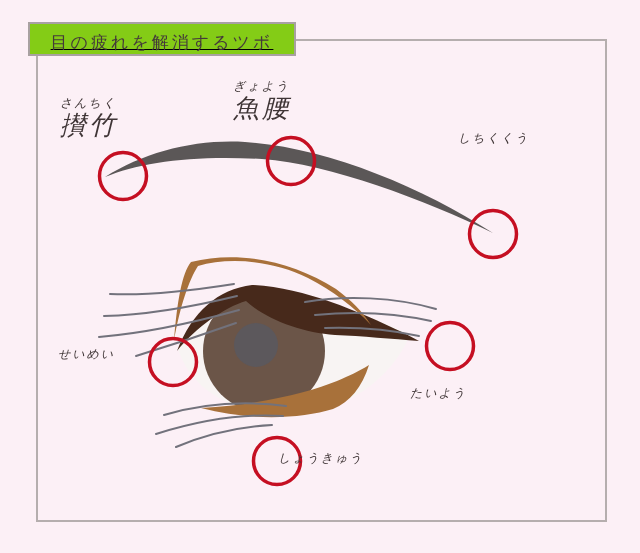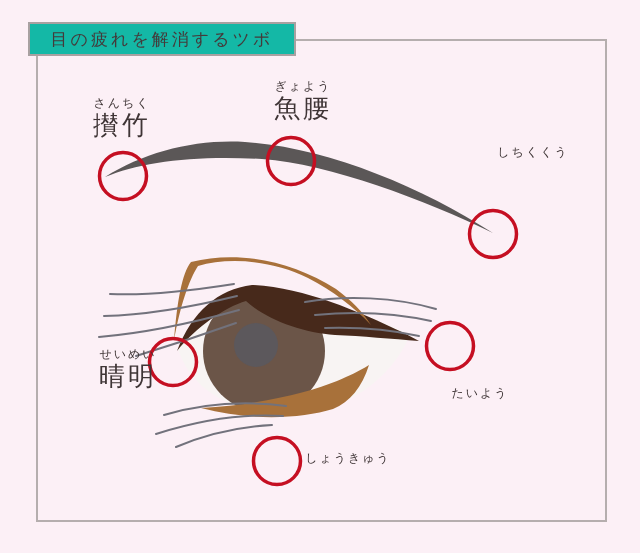--- a/index.html
+++ b/index.html
@@ -9,30 +9,31 @@
     font-family:"Liberation Sans","DejaVu Sans",sans-serif;
     position:relative;overflow:hidden;
   }
   .stage{position:absolute;left:0;top:0;width:640px;height:553px;}
   .frame{
     position:absolute;left:36px;top:39px;width:567px;height:479px;
     border:2px solid #b5aeae;z-index:1;
   }
   .title-box{
     position:absolute;left:28px;top:22px;width:264px;height:30px;
-    background:#14b8a6;border:2px solid #a8a1a1;z-index:3;
-    display:flex;align-items:center;justify-content:center;
+    background:#84cc16;border:2px solid #a8a1a1;z-index:3;
+    display:flex;align-items:flex-end;justify-content:center;text-decoration:underline;
   }
   .title-box .title-text{
     font-size:17px;letter-spacing:3px;color:#443a3a;white-space:nowrap;
   }
   .art{position:absolute;left:0;top:0;z-index:2;}
   .plabel{
-    position:absolute;text-align:center;color:#3f3536;z-index:4;
+    position:absolute;text-align:left;color:#3f3536;z-index:4;
     line-height:1.05;
+    font-style:italic;
   }
   .plabel .furigana{font-size:12px;letter-spacing:2px;margin-bottom:2px;}
   .plabel .kanji{font-size:26px;letter-spacing:3px;font-weight:500;}
 </style>
 </head>
 <body>
 
 <div class="stage">
 
   <div class="frame"></div>
@@ -86,37 +87,36 @@
     <g fill="none" stroke-width="3.5" stroke="#c50f22">
       <circle cx="123" cy="176" r="23.5"></circle>
       <circle cx="291" cy="161" r="23.5"></circle>
       <circle cx="493" cy="234" r="23.5"></circle>
       <circle cx="173" cy="362" r="23.5"></circle>
       <circle cx="450" cy="346" r="23.5"></circle>
       <circle cx="277" cy="461" r="23.5"></circle>
     </g>
   </svg>
 
-  <div class="plabel" style="left:52px;top:97px;width:140px;">
+  <div class="plabel" style="left:60px;top:97px;width:140px;">
     <div class="furigana">さんちく</div>
     <div class="kanji">攅竹</div>
   </div>
 
   <div class="plabel" style="left:233px;top:80px;width:140px;">
     <div class="furigana">ぎょよう</div>
     <div class="kanji">魚腰</div>
   </div>
 
-  <div class="plabel" style="left:458px;top:146px;width:150px;">
+  <div class="plabel" style="left:458px;top:132px;width:150px;">
     <div class="furigana">しちくくう</div>
   </div>
 
   <div class="plabel" style="left:58px;top:348px;width:140px;">
     <div class="furigana">せいめい</div>
-    <div class="kanji">晴明</div>
   </div>
 
   <div class="plabel" style="left:410px;top:374px;width:140px;margin-top:13px;">
     <div class="furigana">たいよう</div>
   </div>
 
   <div class="plabel" style="left:278px;top:452px;width:140px;">
     <div class="furigana">しょうきゅう</div>
   </div>
 

